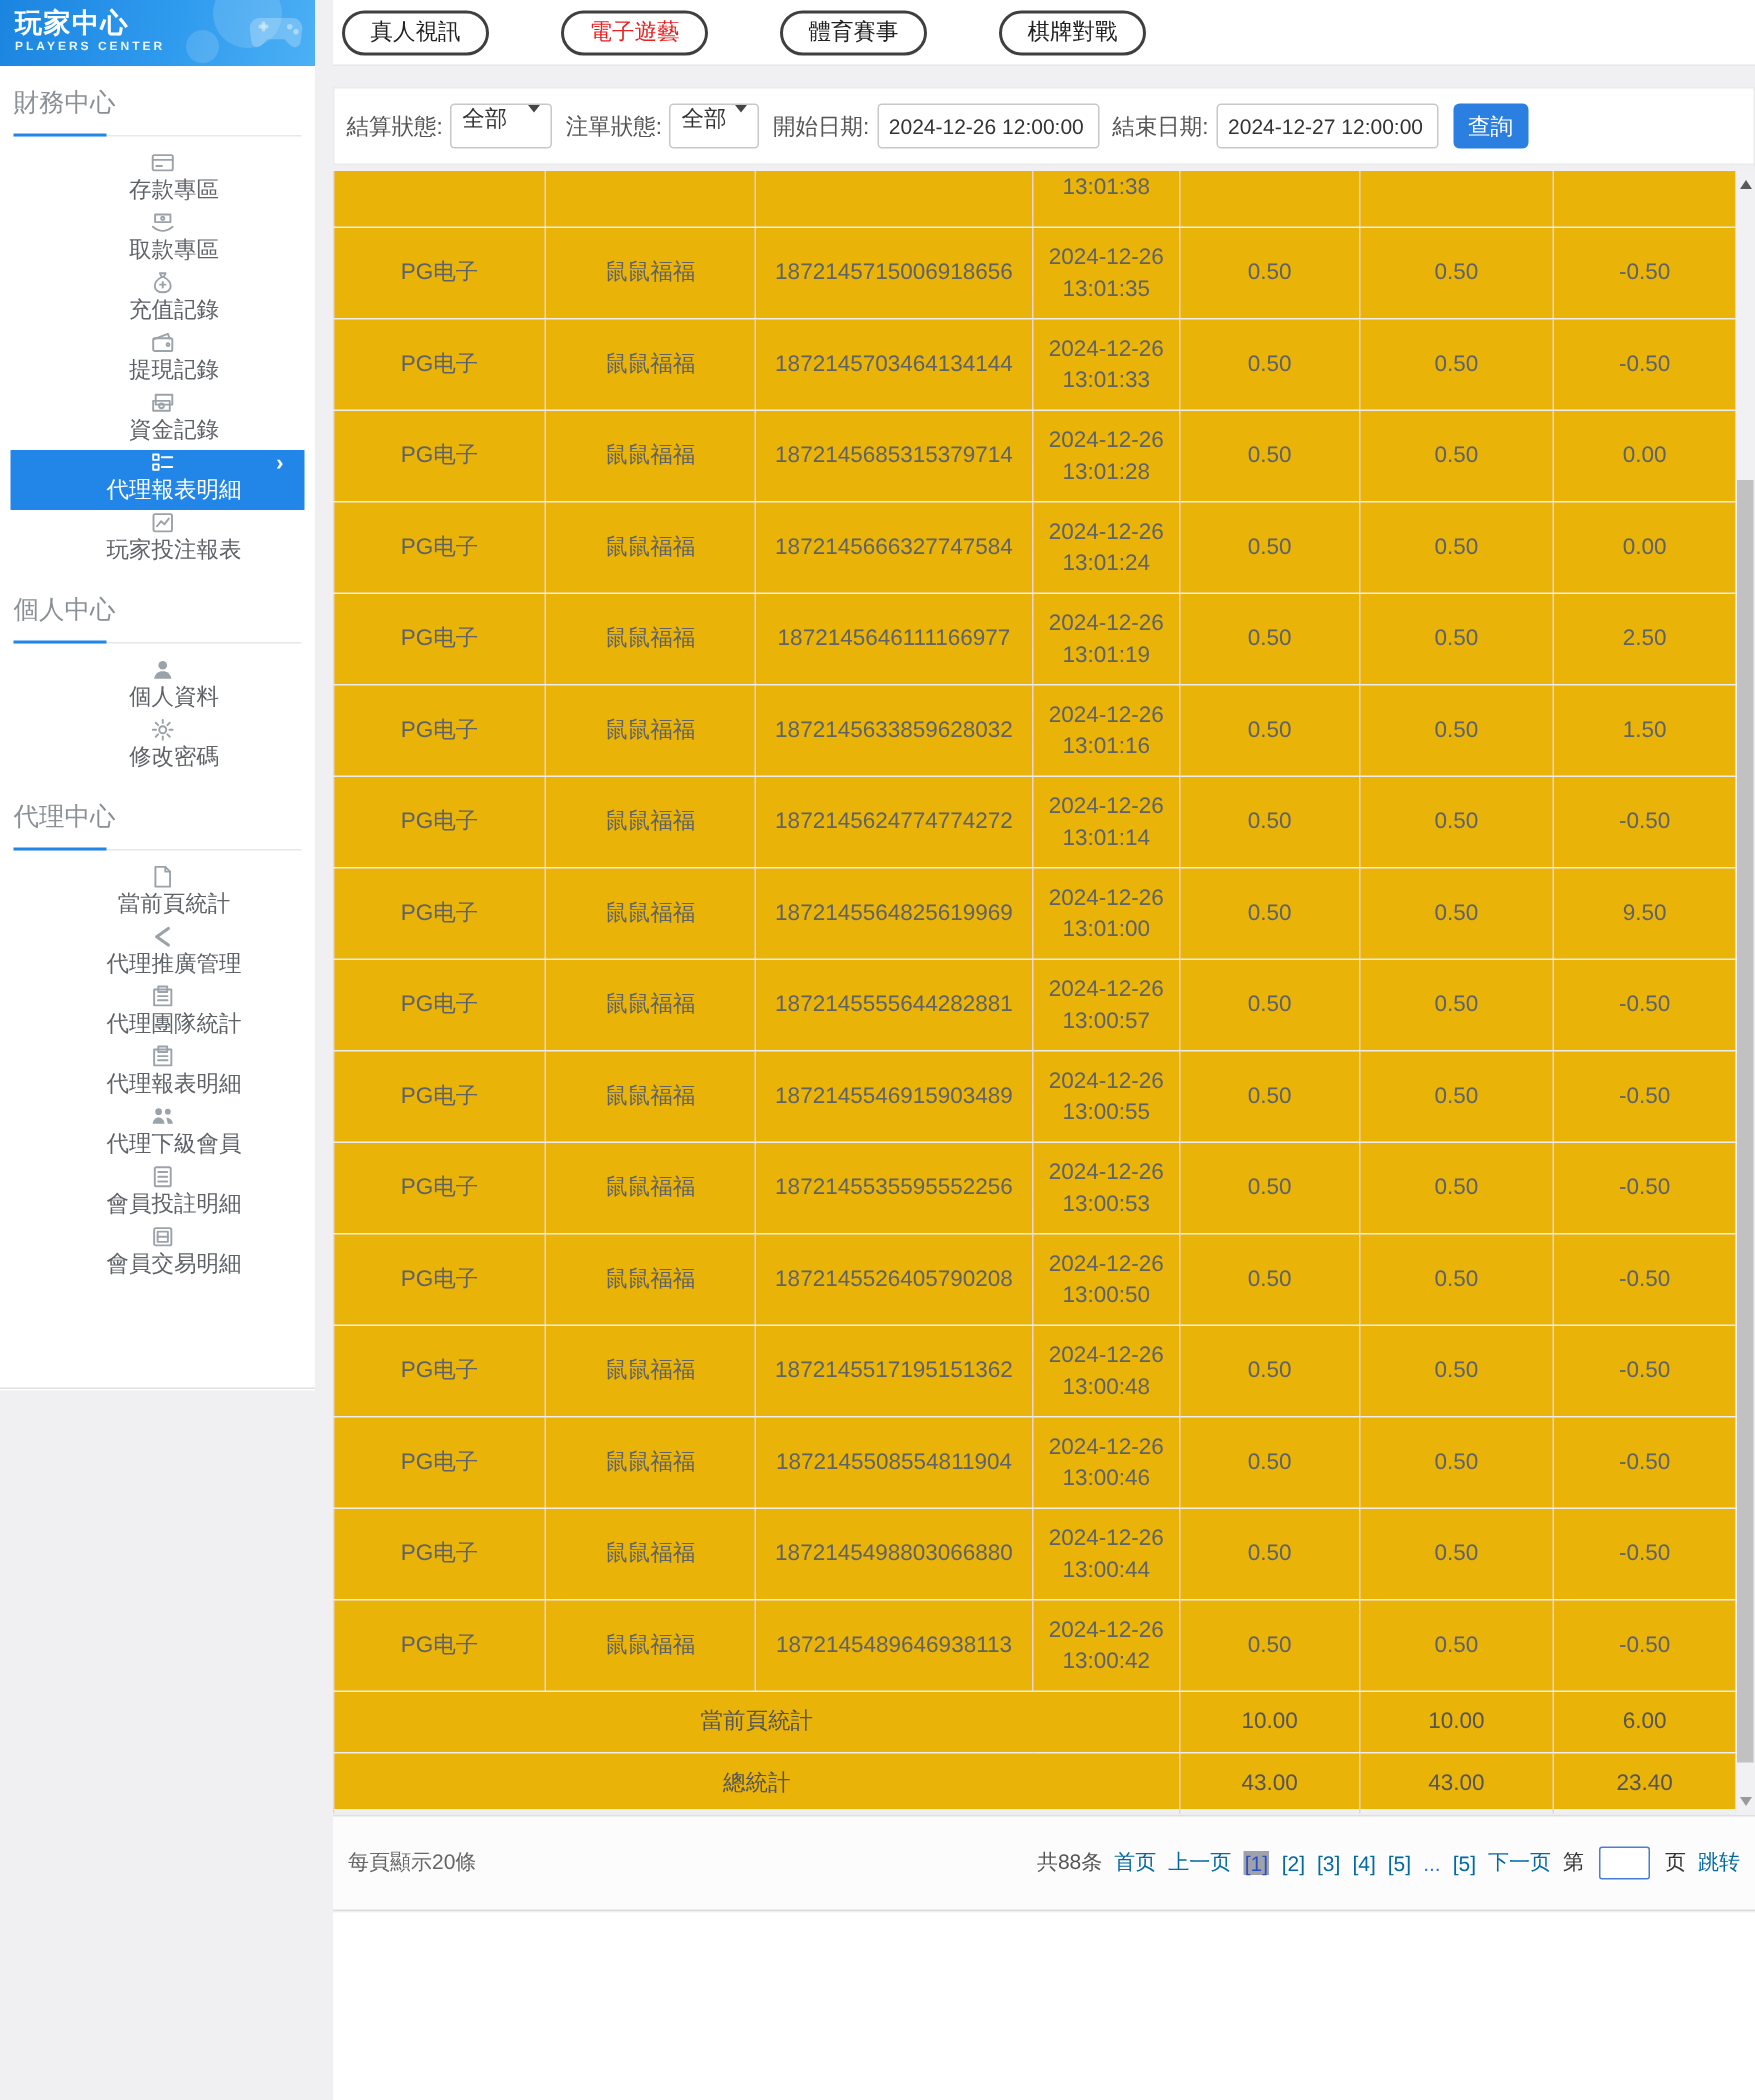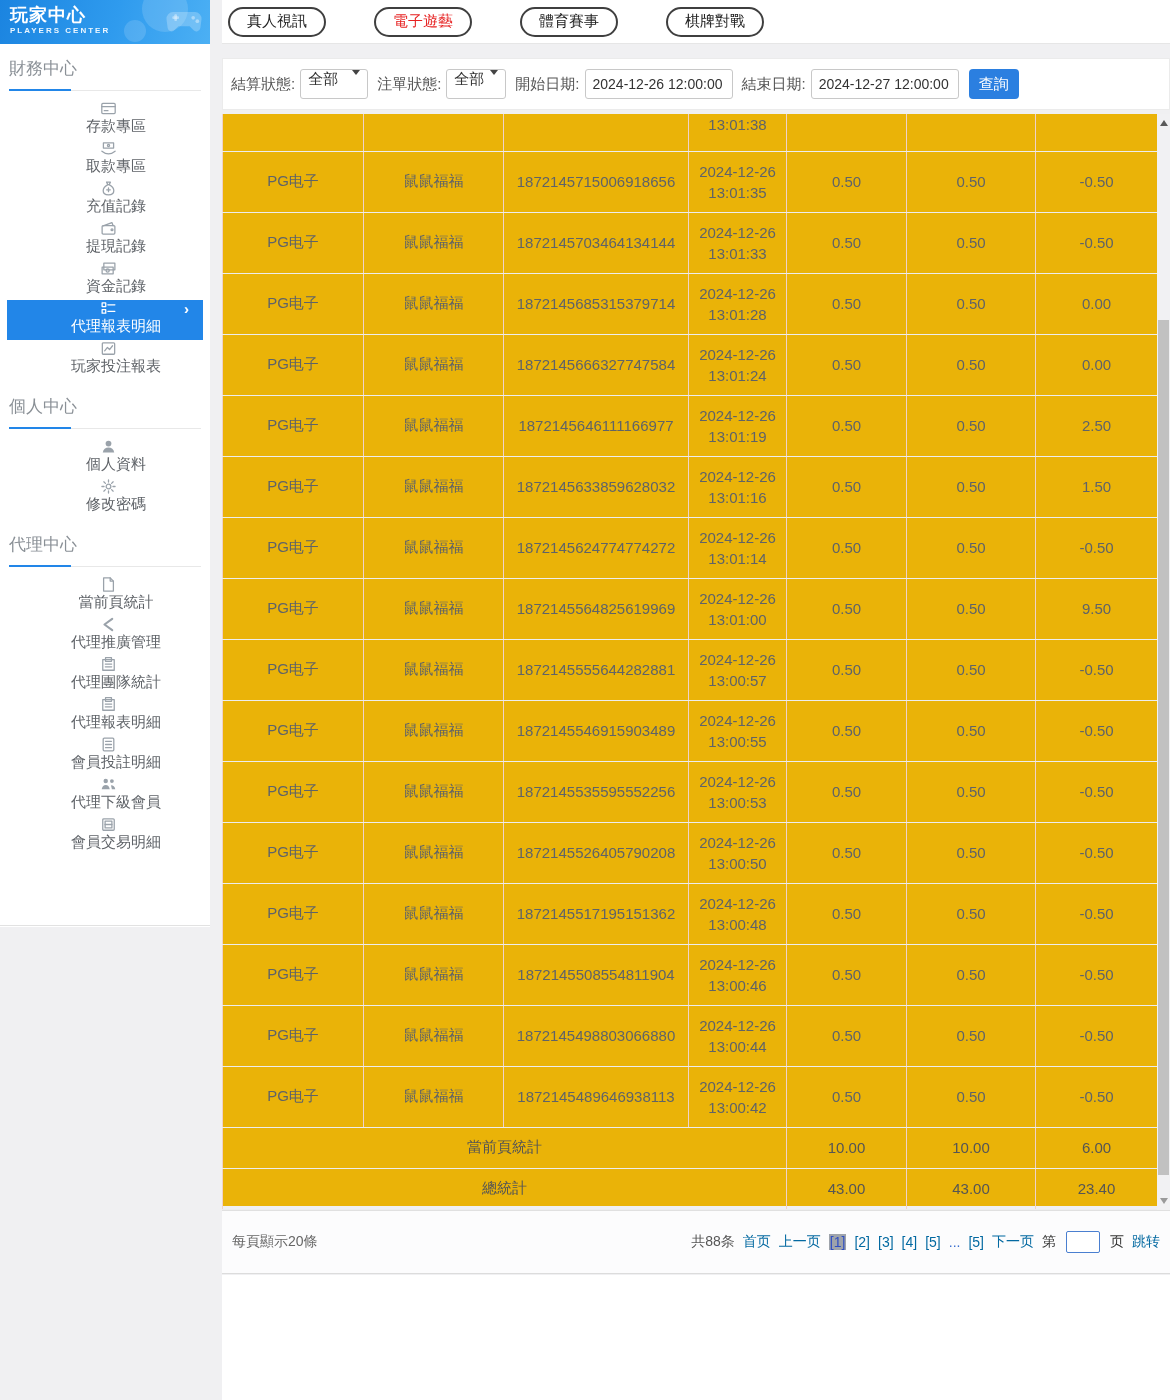--- a/index.html
+++ b/index.html
@@ -229,39 +229,39 @@
                 <rect x="2.6" y="3.4" width="10.8" height="10"></rect>
                 <rect x="5.2" y="1.6" width="5.6" height="3.4"></rect>
                 <line x1="5" y1="7.6" x2="11" y2="7.6"></line>
                 <line x1="5" y1="10.2" x2="11" y2="10.2"></line>
               </svg>
             </span>
             <span>代理報表明細</span>
           </div>
           <div class="side-item">
             <span class="mi">
-              <svg viewBox="0 0 16 16">
-                <rect x="3" y="2" width="10" height="12" rx="1"></rect>
-                <line x1="5.2" y1="5" x2="10.8" y2="5"></line>
-                <line x1="5.2" y1="8" x2="10.8" y2="8"></line>
-                <line x1="5.2" y1="11" x2="10.8" y2="11"></line>
-              </svg>
-            </span>
-            <span>會員投註明細</span>
-          </div>
-          <div class="side-item">
-            <span class="mi">
               <svg viewBox="0 0 16 16" class="fillicon">
                 <circle cx="5.4" cy="4.8" r="2.1"></circle>
                 <path d="M1.6 12.4c.4-2.6 1.9-4 3.8-4s3.4 1.4 3.8 4z"></path>
                 <circle cx="11.2" cy="4.8" r="1.8"></circle>
                 <path d="M10.3 8.6c2.2 0 3.7 1.4 4.1 3.8h-3.2z"></path>
               </svg>
             </span>
             <span>代理下級會員</span>
+          </div>
+          <div class="side-item">
+            <span class="mi">
+              <svg viewBox="0 0 16 16">
+                <rect x="3" y="2" width="10" height="12" rx="1"></rect>
+                <line x1="5.2" y1="5" x2="10.8" y2="5"></line>
+                <line x1="5.2" y1="8" x2="10.8" y2="8"></line>
+                <line x1="5.2" y1="11" x2="10.8" y2="11"></line>
+              </svg>
+            </span>
+            <span>會員投註明細</span>
           </div>
           <div class="side-item">
             <span class="mi">
               <svg viewBox="0 0 16 16">
                 <rect x="2.6" y="2.6" width="10.8" height="10.8" rx="1"></rect>
                 <rect x="4.8" y="4.8" width="6.4" height="6.4"></rect>
                 <line x1="4.8" y1="8" x2="11.2" y2="8"></line>
               </svg>
             </span>
             <span>會員交易明細</span>

